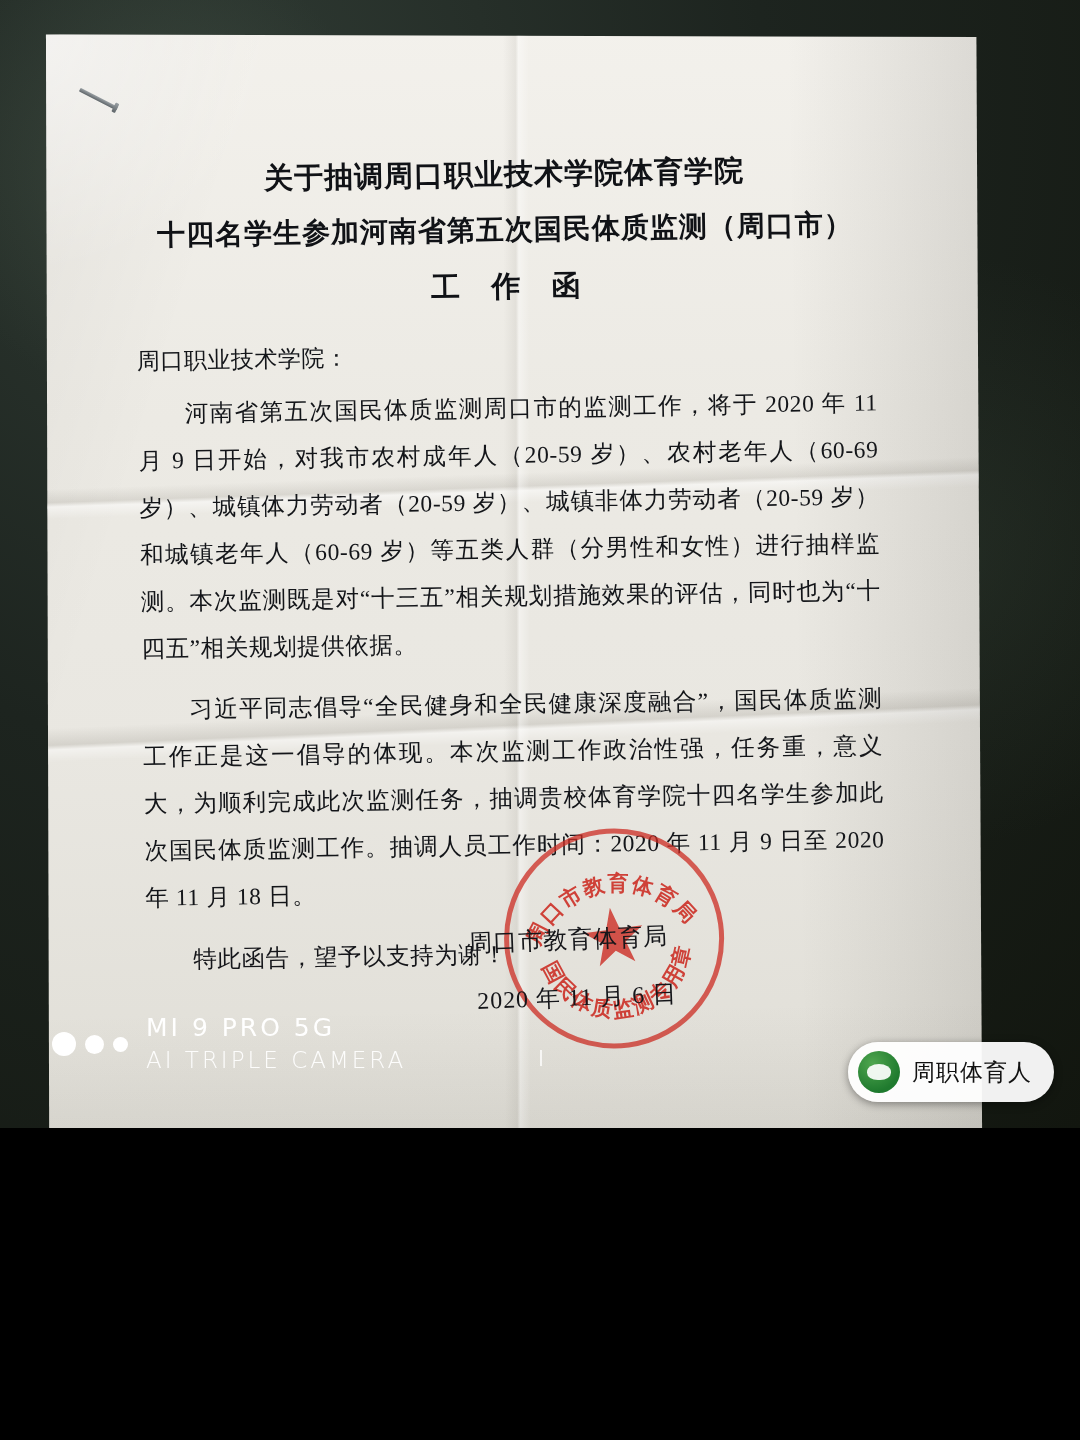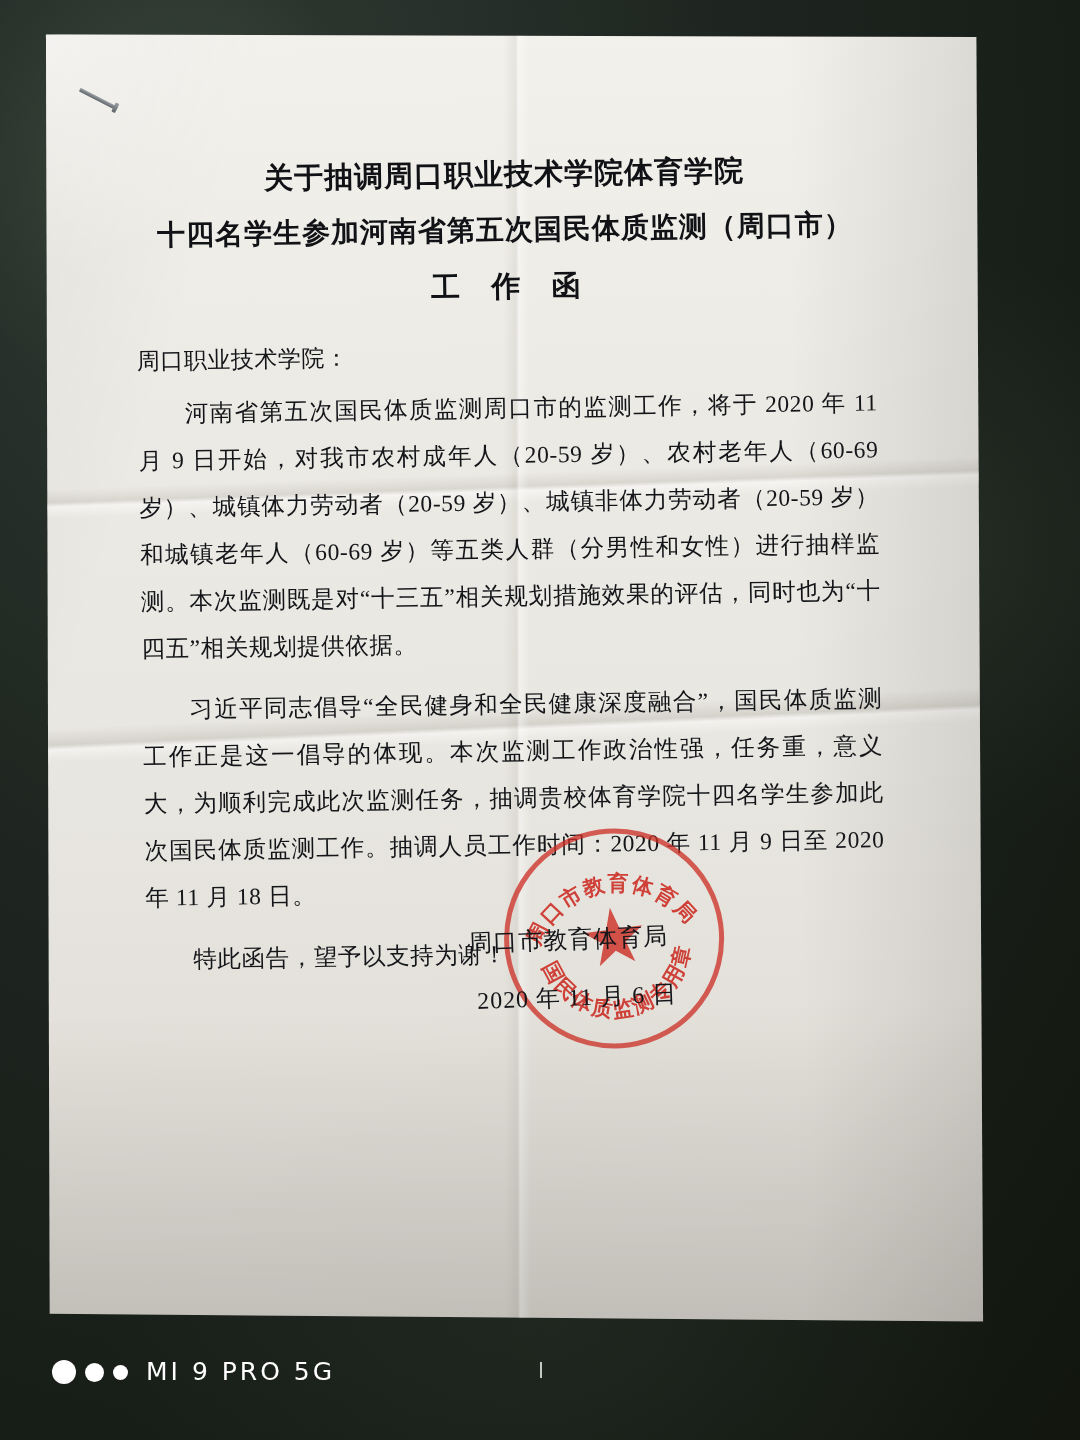--- a/index.html
+++ b/index.html
@@ -10,21 +10,21 @@
   body {
     width: 1080px;
     height: 1440px;
     overflow: hidden;
     font-family: "Liberation Serif", "DejaVu Serif", serif;
   }
 
   #photo {
     position: relative;
     width: 1080px;
-    height: 1440px;
+    height: 1128px;
     background:
       radial-gradient(ellipse at 20% 10%, #2f3a33 0%, #1d241f 45%, #12160f 100%);
     overflow: hidden;
   }
 
   
   .cloth-a, .cloth-b, .cloth-c {
     position: absolute;
     pointer-events: none;
   }
@@ -343,18 +343,23 @@
   </div>
 
   <div class="cam-watermark">
     <div class="lens-dots">
         <i></i>
         <i></i>
         <i></i>
       </div>
     <div class="cam-text">
       <div class="l1">MI 9 PRO 5G</div>
+      <div class="l2">AI TRIPLE CAMERA</div>
     </div>
   </div>
 
   <div class="center-tick"></div>
 
+  <div class="wechat-badge">
+    <div class="wechat-avatar"></div>
+    <div class="wechat-name">周职体育人</div>
+  </div>
 </div>
 
 </body></html>

